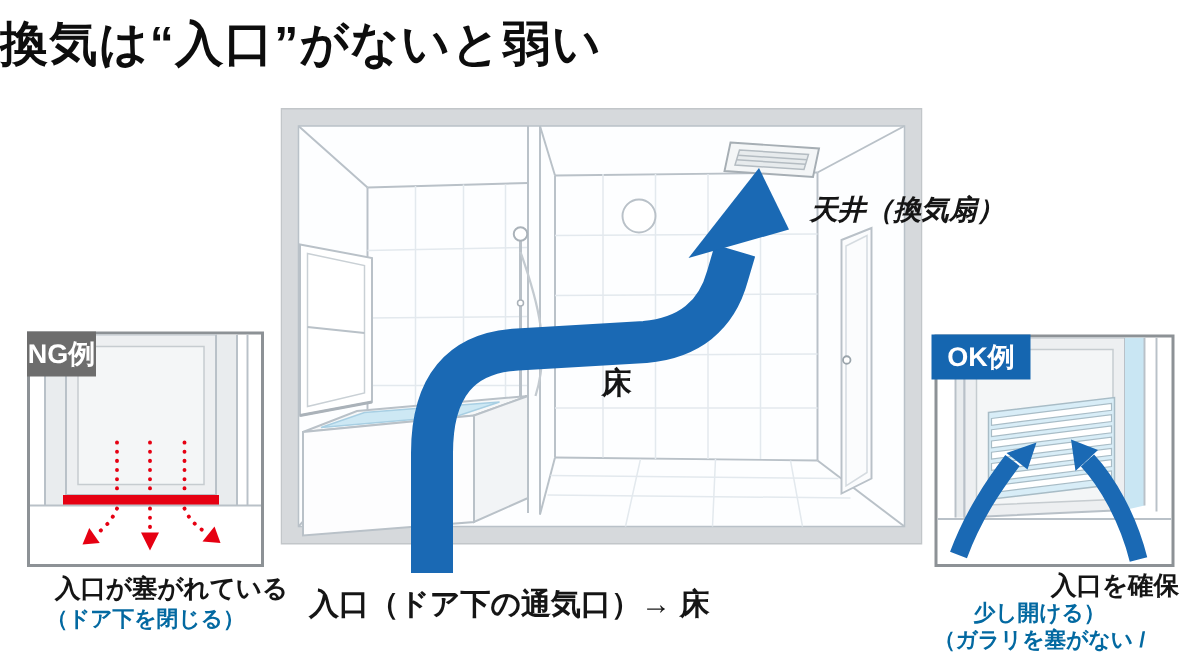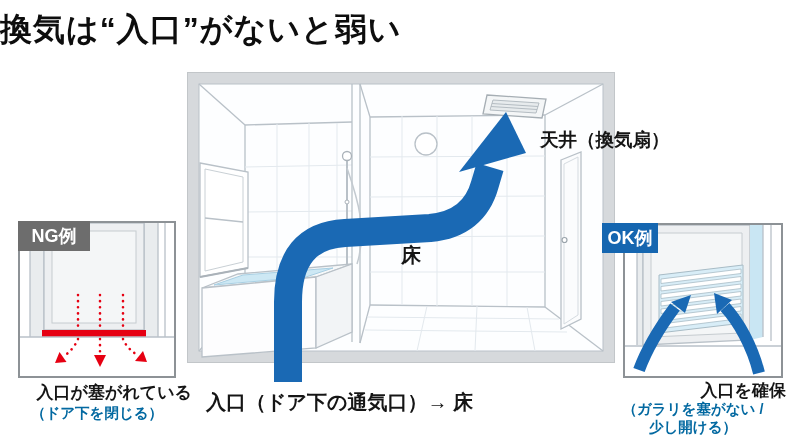--- a/index.html
+++ b/index.html
@@ -11,32 +11,32 @@
   html,body{margin:0;padding:0;background:#fff;}
   .canvas{
     position:relative;width:800px;height:447px;background:#ffffff;overflow:hidden;
     font-family:"Liberation Sans","DejaVu Sans",sans-serif;color:#111;
   }
   .page-title{
     position:absolute;left:0;right:0;top:8px;text-align:left;
     font-size:32px;font-weight:800;letter-spacing:1px;color:#0d0d0d;margin:0;
   }
   .room-svg{position:absolute;left:187px;top:72px;}
-  .label-ceiling{position:absolute;left:540px;top:127px;font-size:18.5px;font-weight:800;color:#151515;white-space:nowrap;}
+  .label-ceiling{position:absolute;left:540px;top:127px;font-size:18.5px;font-weight:800;color:#151515;white-space:nowrap;font-style:italic;}
   .label-floor{position:absolute;left:401px;top:242px;font-size:20px;font-weight:800;color:#151515;}
   .caption-main{position:absolute;left:206px;top:389px;font-size:20px;font-weight:800;color:#151515;white-space:nowrap;}
   .example-box{position:absolute;background:#fff;border:2px solid #8d9296;box-sizing:border-box;}
   .ng-box{left:18px;top:221px;width:158px;height:157px;}
   .ok-box{left:623px;top:223px;width:160px;height:155px;}
   .badge{
     position:absolute;height:30px;line-height:30px;text-align:center;
     color:#fff;font-weight:800;font-size:18px;
   }
-  .badge-ng{left:18px;top:221px;width:72px;background:var(--ng-badge-bg,#6d6d6d);}
-  .badge-ok{left:602px;top:223px;width:56px;background:var(--ok-badge-bg,#1566b0);}
+  .badge-ng{left:18px;top:221px;width:46px;background:var(--ng-badge-bg,#6d6d6d);}
+  .badge-ok{left:621px;top:223px;width:66px;background:var(--ok-badge-bg,#1566b0);}
   .caption-ng{position:absolute;left:2px;top:383px;width:190px;text-align:center;line-height:20px;}
   .caption-ok{position:absolute;left:600px;top:382px;width:186px;text-align:center;line-height:18px;}
   .cap-l1{font-size:17px;font-weight:800;color:#151515;text-align:right;}
   .cap-l2{font-size:14.5px;font-weight:800;color:#0369a1;}
   
   .ln{stroke:#b9c1c8;stroke-width:1.3;fill:none;}
   .ln-light{stroke:#e3e9ee;stroke-width:1;fill:none;}
   .flow-stroke{stroke:var(--flow-arrow-blue,#1a69b4);fill:none;}
   .flow-fill{fill:var(--flow-arrow-blue,#1a69b4);stroke:none;}
   .red-stroke{stroke:var(--ng-red,#e60012);fill:none;}
@@ -184,17 +184,17 @@
         <path class="flow-stroke" stroke-width="12" d="M14 145 C 24 118, 38 98, 50 82"></path>
         <polygon class="flow-fill" points="46,77 60,88 66,70"></polygon>
         <path class="flow-stroke" stroke-width="12" d="M134 148 C 127 120, 113 96, 100 82"></path>
         <polygon class="flow-fill" points="107,75 92,89 89,68"></polygon>
       </g>
     </svg>
   </div>
   <div class="badge badge-ok">OK例</div>
   <div class="caption-ok">
     <div class="cap-l1">入口を確保</div>
+    <div class="cap-l2">少し開ける）</div>
     <div class="cap-l2">（ガラリを塞がない /</div>
-    <div class="cap-l2">少し開ける）</div>
   </div>
 
 </div>
 
 </body></html>

